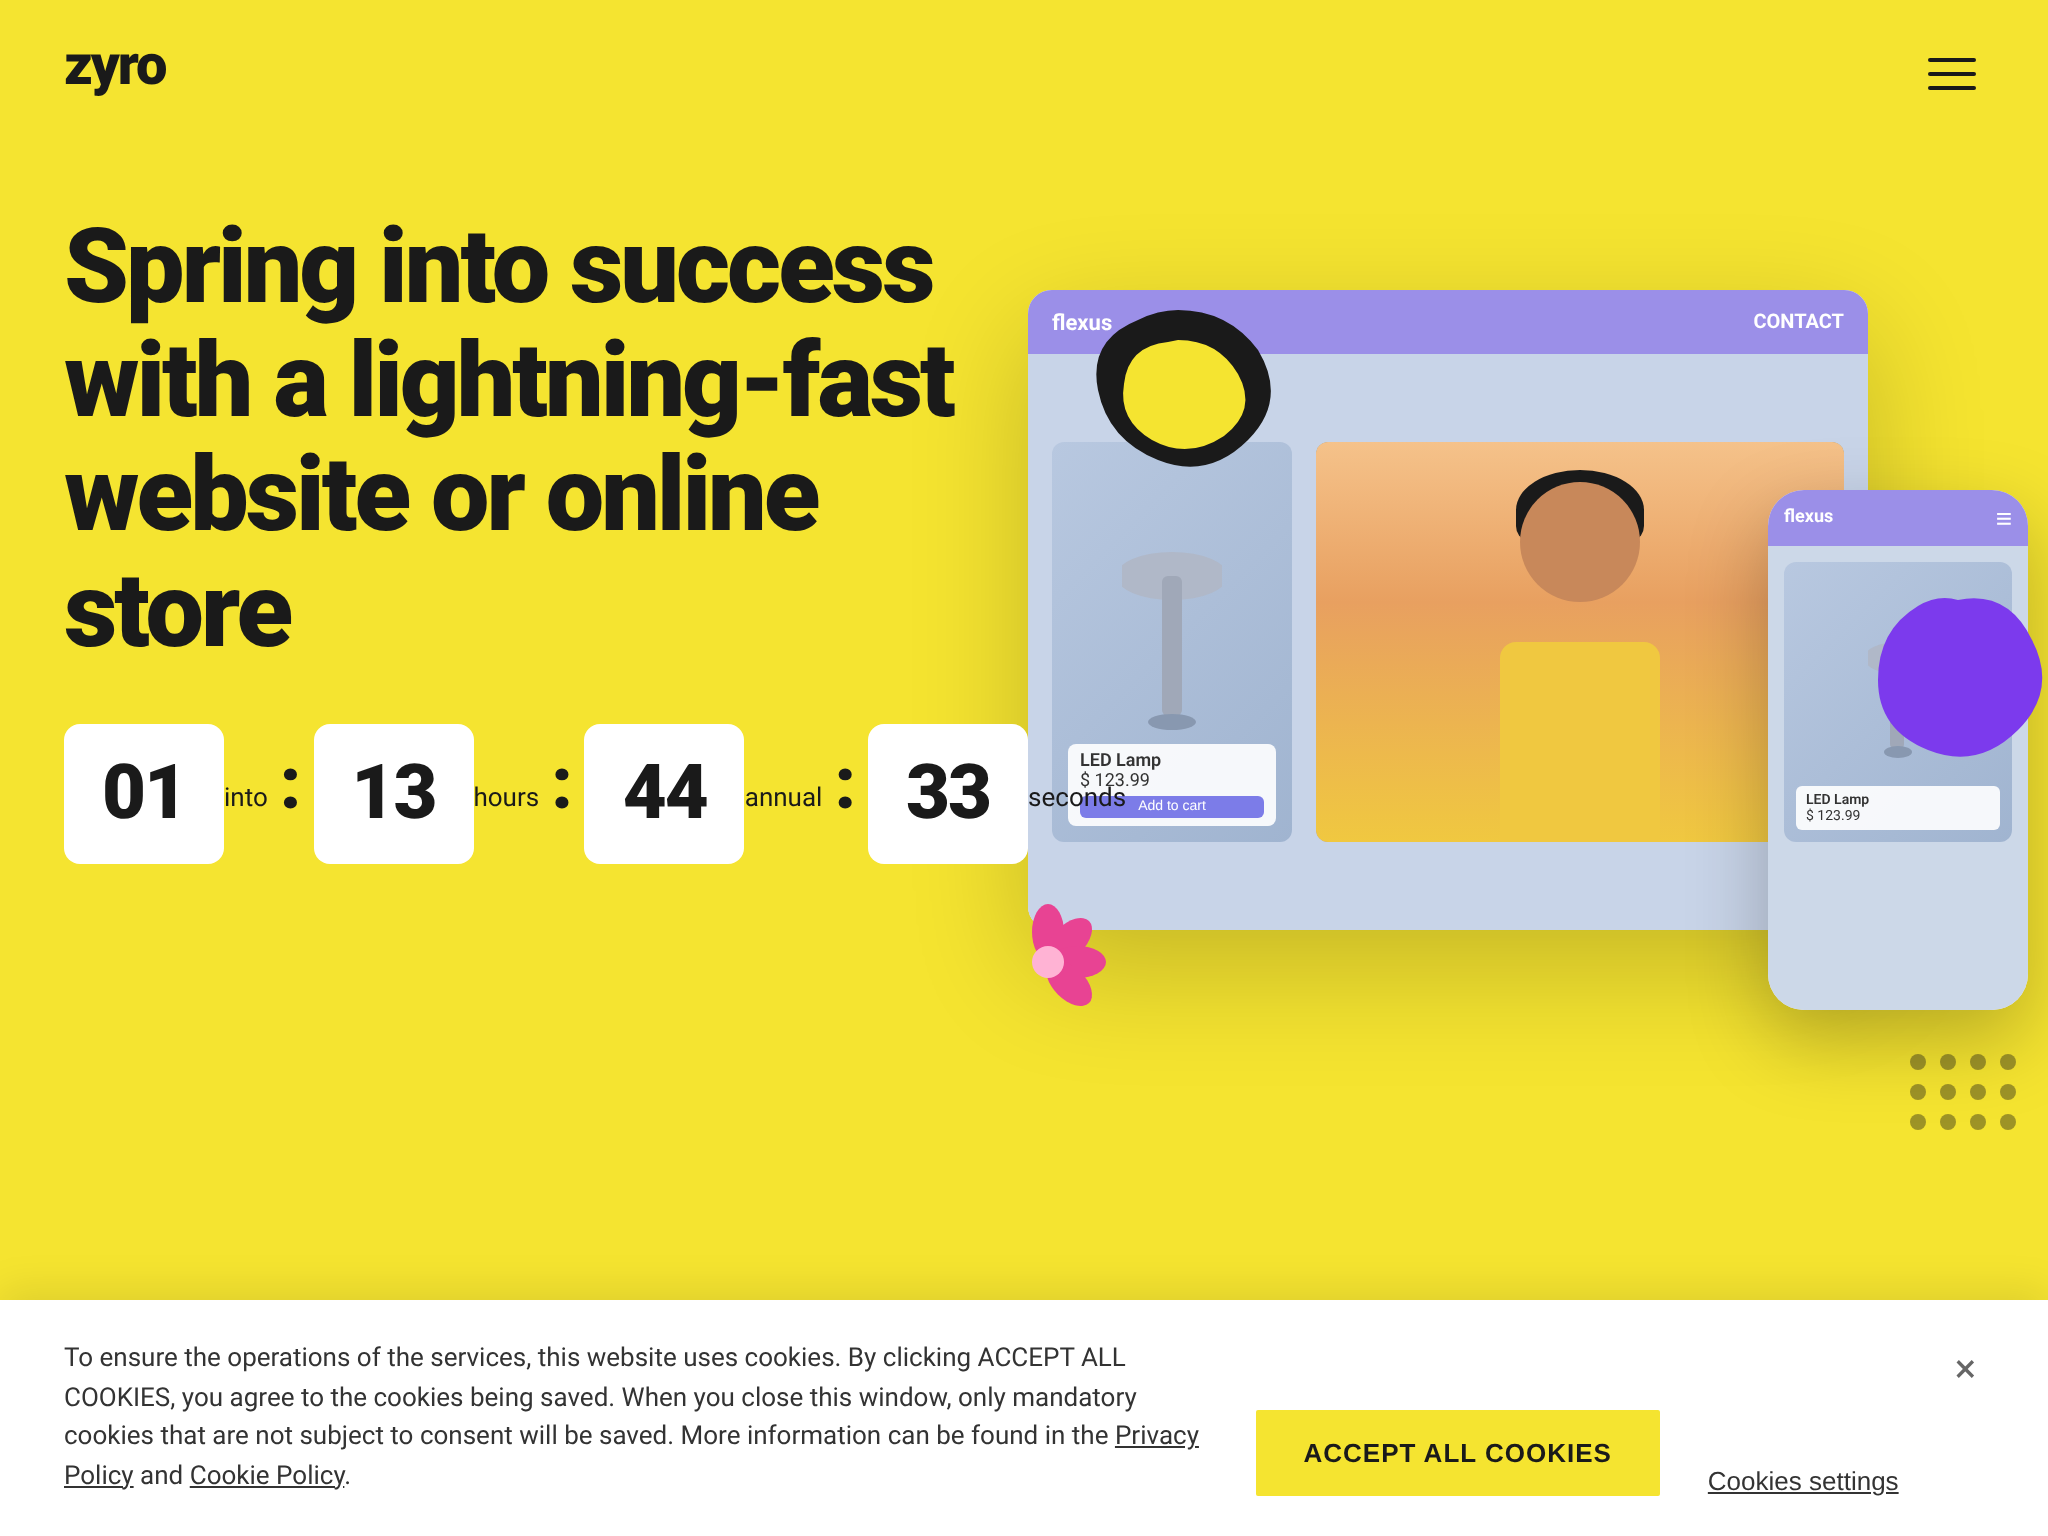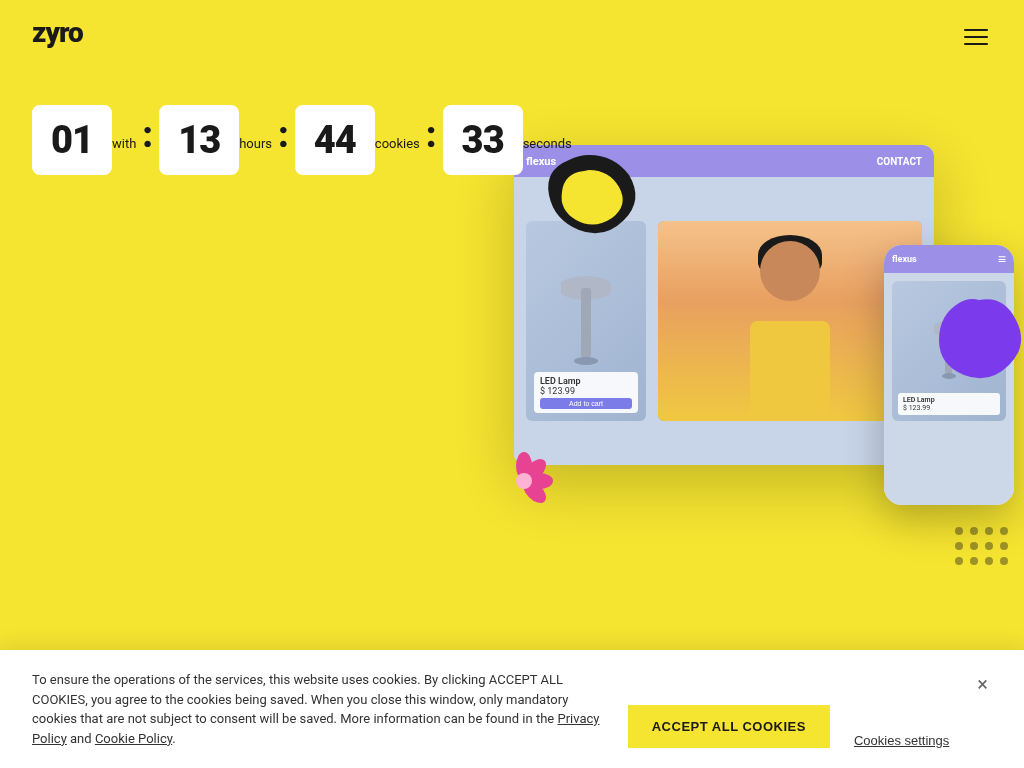--- a/index.html
+++ b/index.html
@@ -410,35 +410,36 @@
   <div class="logo-text">zyro</div>
   <div class="hamburger">
     <span></span>
     <span></span>
     <span></span>
   </div>
 </nav>
 
 <section class="hero">
   <div class="hero-left">
+    <h1 class="hero-title">Spring into success with a lightning-fast website or online store</h1>
 
     <div class="countdown">
       <div class="countdown-item">
         <div class="countdown-box">01</div>
-        <span class="countdown-label">with</span>
+        <span class="countdown-label">into</span>
       </div>
       <div class="countdown-separator">:</div>
       <div class="countdown-item">
         <div class="countdown-box">13</div>
         <span class="countdown-label">hours</span>
       </div>
       <div class="countdown-separator">:</div>
       <div class="countdown-item">
         <div class="countdown-box">44</div>
-        <span class="countdown-label">cookies</span>
+        <span class="countdown-label">annual</span>
       </div>
       <div class="countdown-separator">:</div>
       <div class="countdown-item">
         <div class="countdown-box">33</div>
         <span class="countdown-label">seconds</span>
       </div>
     </div>
   </div>
 
   <div class="hero-right">

